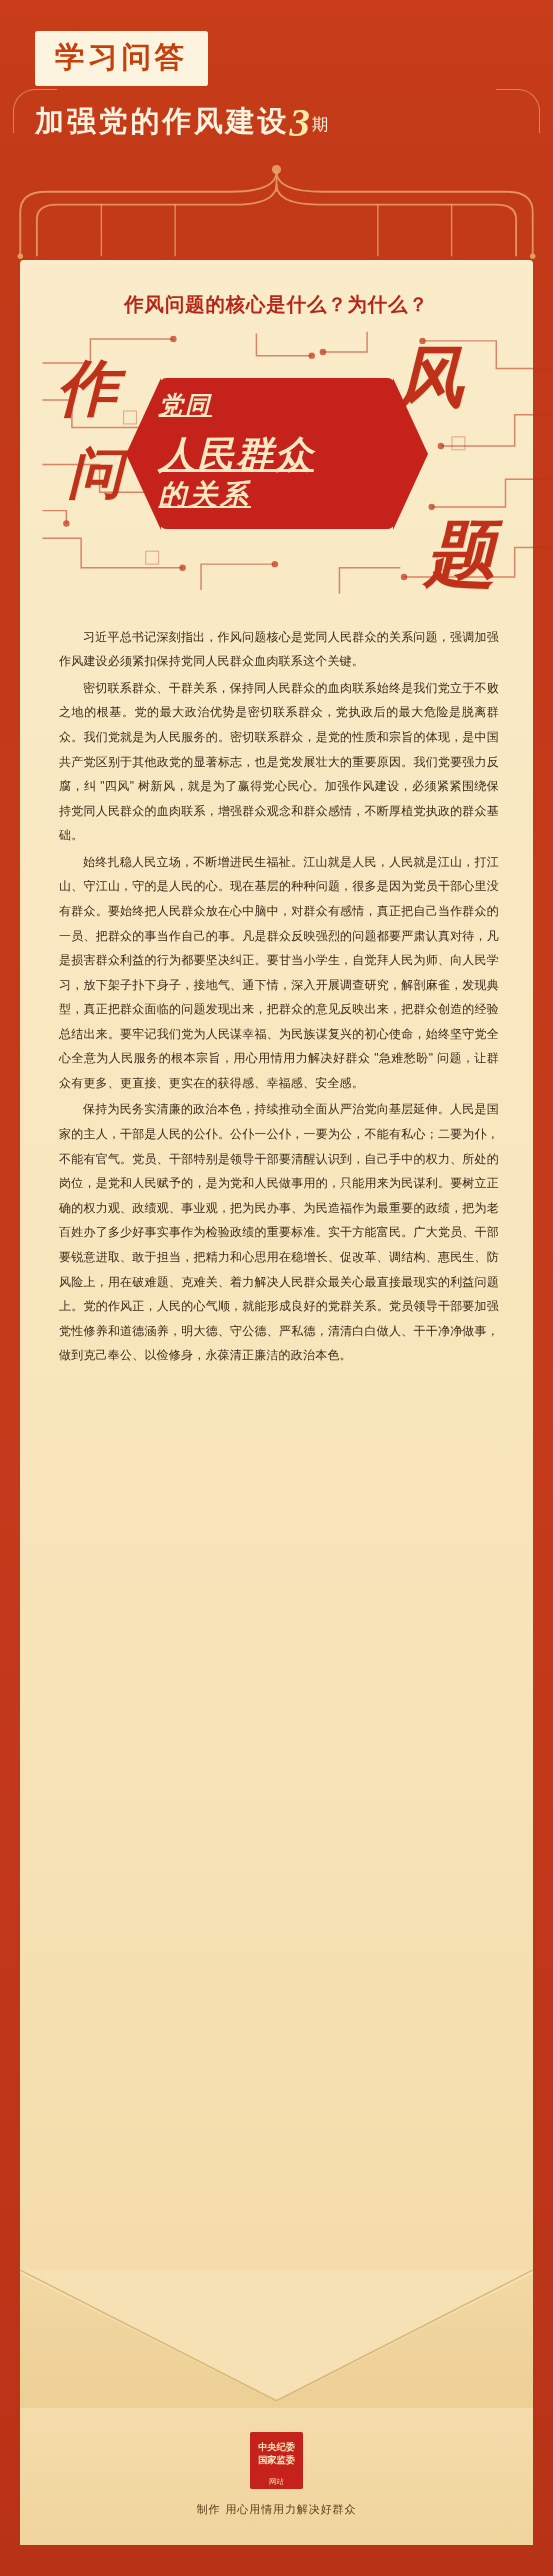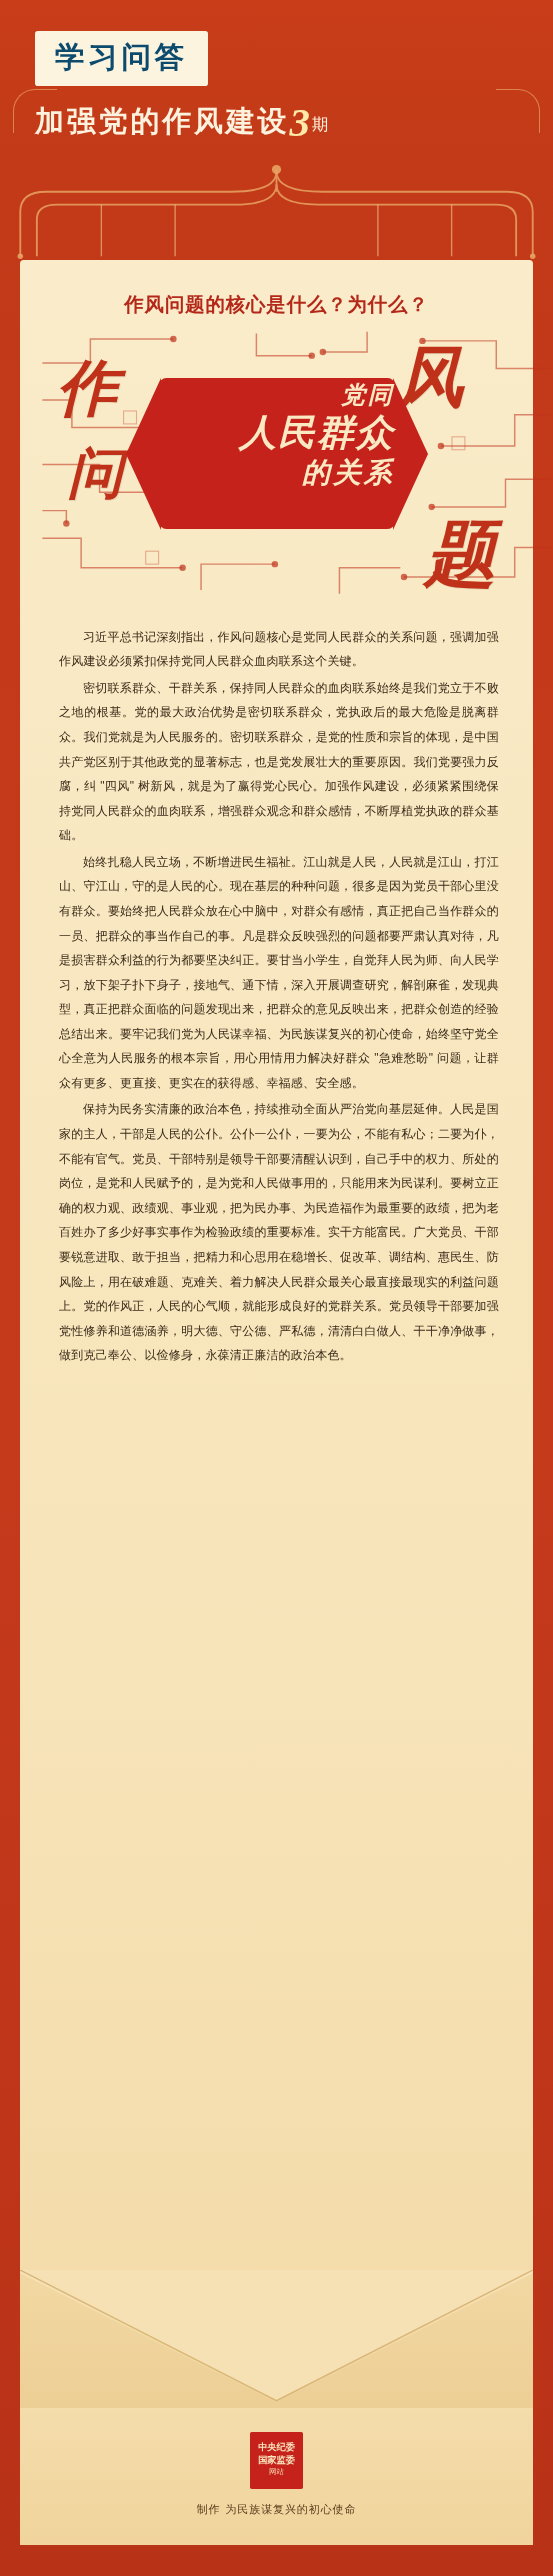--- a/index.html
+++ b/index.html
@@ -19,21 +19,21 @@
   
   .header {
     position: relative;
     padding: 31px 0 0 0;
     height: 157px;
   }
   .title-badge {
     margin-left: 35px;
     display: inline-block;
     background: #fdf4e0;
-    color: #0c4a6e;
+    color: #c2410c;
     font-size: 29.5px;
     font-weight: bold;
     letter-spacing: 3.7px;
     padding: 6.5px 20px 8.3px 20px;
     border-radius: 2.8px;
     font-family: "Liberation Sans", sans-serif;
   }
   .subtitle-row {
     margin: 16.6px 0 0 35px;
     display: flex;
@@ -141,29 +141,30 @@
   .seal::after {
     right: -33px; top: 0;
     border-top: 76px solid transparent;
     border-bottom: 76px solid transparent;
     border-left: 35px solid #c4221a;
   }
   .seal-inner {
     position: relative;
     z-index: 2;
     color: #fbe9c4;
-    text-align: right;
+    text-align: left;
     font-family: "Liberation Serif", serif;
     font-weight: bold;
     font-style: italic;
-    padding-top: 5px;
+    padding-top: 15px;
     line-height: 1.05;
+    text-decoration: underline;
   }
   .seal-l1 { font-size: 24px; letter-spacing: 2.8px; }
-  .seal-l2 { font-size: 37px; letter-spacing: 1.8px; margin-top: 6px; }
+  .seal-l2 { font-size: 37px; letter-spacing: 1.8px; margin-top: 18px; }
   .seal-l3 { font-size: 28px; letter-spacing: 2.8px; margin-top: 5px; }
 
   
   .body-text {
     margin: 22px 34px 0 39px;
     color: #3a2a18;
     font-size: 12px;
     line-height: 2.05;
     text-align: justify;
     letter-spacing: 0.2px;
@@ -204,21 +205,21 @@
     height: 57px;
     margin: 0 auto 13px auto;
     background: #c4221a;
     color: #fbe6bf;
     font-size: 9.2px;
     line-height: 1.35;
     font-weight: bold;
     padding-top: 9px;
     border-radius: 1.8px;
   }
-  .emblem .sub { font-size: 7.4px; font-weight: normal; margin-top: 1px; opacity: .9; }
+  .emblem .sub { font-size: 7.4px; font-weight: normal; margin-top: 11px; opacity: .9; }
   .credit {
     color: #5a3c1c;
     font-size: 11px;
     letter-spacing: 0.9px;
   }
   .credit .label { margin-right: 5px; }
 
   .bottom-strip {
     height: 37px;
     background: #b83217;
@@ -332,19 +333,19 @@
       <polyline points="0,0 278,142 556,0" fill="none" stroke="#d9b576" stroke-width="1.5"></polyline>
     </svg>
   </div>
 
   <div class="footer">
     <div class="emblem">
       中央纪委<br>国家监委
       <div class="sub">网站</div>
     </div>
     <div class="credit">
-      <span class="label">制作</span><span>为民族谋复兴的初心使命</span>
+      <span class="label">制作</span><span>用心用情用力解决好群众</span>
     </div>
   </div>
 
   <div class="bottom-strip"></div>
 </div>
 
 
 </body></html>

